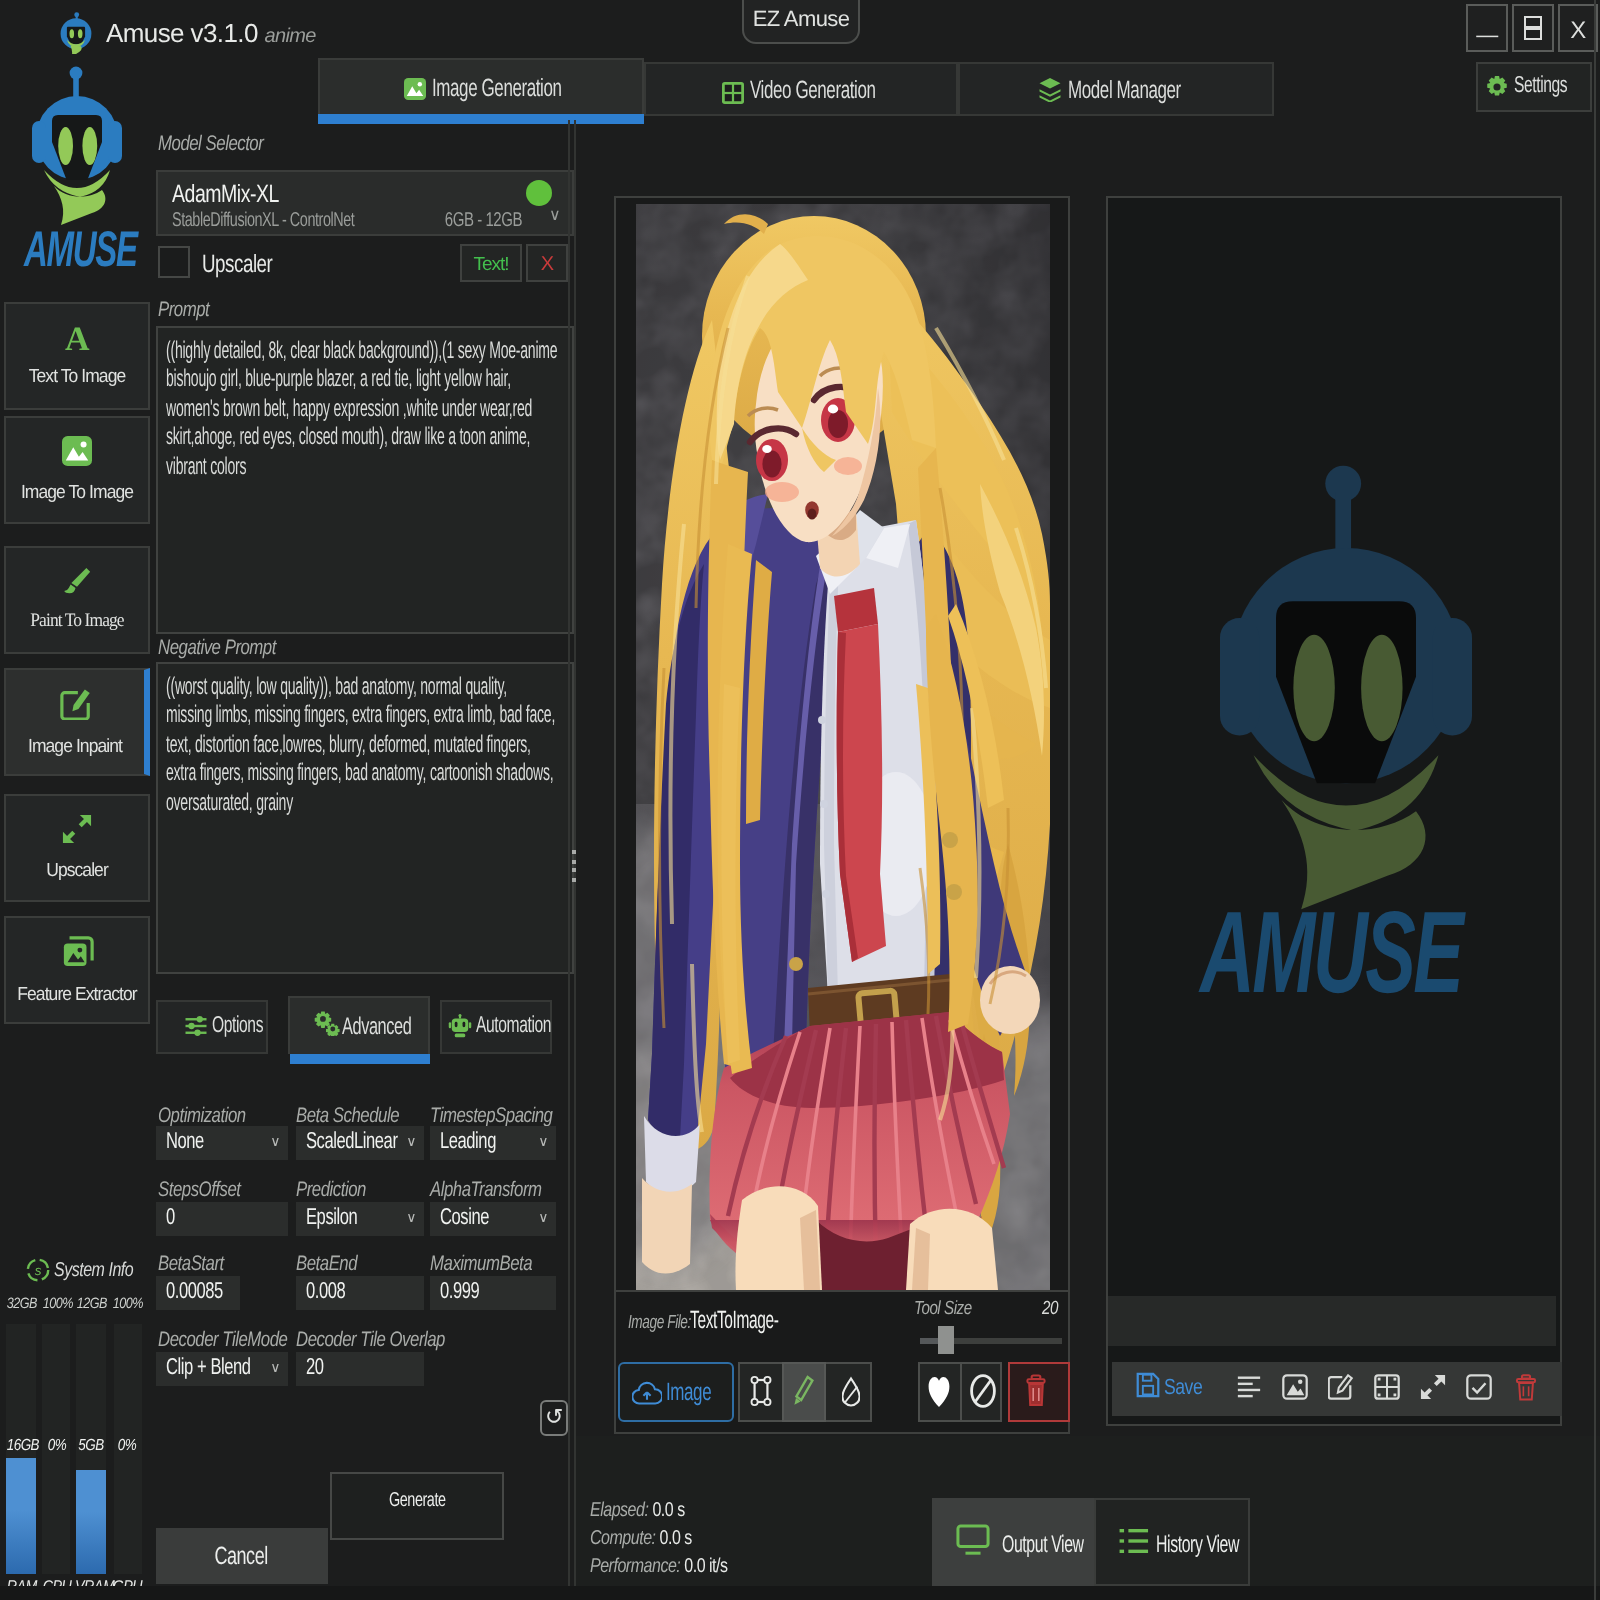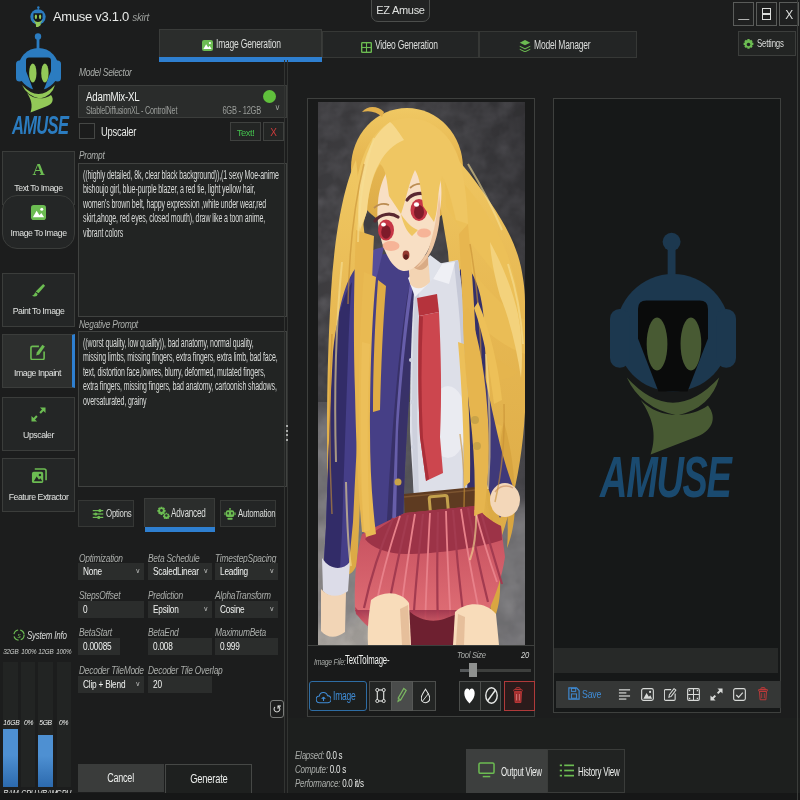--- a/index.html
+++ b/index.html
@@ -35,21 +35,21 @@
 <div class="abs" style="left:29px;top:6px;"><svg width="18" height="21" viewBox="0 0 100 120">
       <circle cx="52" cy="8" r="7" fill="#2b7cc0"></circle>
       <rect x="49" y="10" width="6" height="12" fill="#2b7cc0"></rect>
       <circle cx="50" cy="62" r="44" fill="#2b7cc0"></circle>
       <path d="M27,42 h46 q3,0 3,4 v24 l-11,22 h-30 l-11,-22 v-24 q0,-4 3,-4 z" fill="#161818"></path>
       <ellipse cx="38" cy="62" rx="6.5" ry="13" fill="#93c958"></ellipse>
       <ellipse cx="62" cy="62" rx="6.5" ry="13" fill="#93c958"></ellipse>
       <path d="M24,80 q26,24 52,0 q-7,20 -26,20 q-19,0 -26,-20 z" fill="#93c958"></path>
       <path d="M34,96 l30,2 q6,9 -5,16 l-22,15 q5,-16 -3,-33 z" fill="#93c958"></path>
     </svg></div>
-<div class="abs" style="left:53px;top:9px;font-size:13px;color:#e8eae8;">Amuse v3.1.0 <span style="font-style:italic;font-size:10px;color:#9a9d9a;">skirt</span></div>
+<div class="abs" style="left:53px;top:9px;font-size:13px;color:#e8eae8;">Amuse v3.1.0 <span style="font-style:italic;font-size:10px;color:#9a9d9a;">anime</span></div>
 
 <div class="abs" style="left:371px;top:-6px;width:59px;height:28px;border:1px solid #4c4e4c;border-radius:0 0 7px 7px;background:#222323;text-align:center;">
   <div style="margin-top:9px;font-size:11px;color:#e0e2e0;">EZ Amuse</div>
 </div>
 
 <div class="abs" style="left:733px;top:2px;width:21px;height:24px;border:1px solid #5a5c5a;background:#1f2020;color:#dcdedc;font-size:11px;text-align:center;line-height:30px;">—</div>
 <div class="abs" style="left:756px;top:2px;width:21px;height:24px;border:1px solid #5a5c5a;background:#1f2020;">
     <div style="width:9px;height:12px;border:1.5px solid #dcdedc;margin:5px auto 0;position:relative;">
       <div style="position:absolute;left:0;top:4px;width:100%;height:1.5px;background:#dcdedc;"></div>
     </div>
@@ -88,26 +88,26 @@
       <circle cx="8" cy="8" r="2.6" fill="#222423"></circle>
     </svg></div>
 <div class="abs tabtxt" style="left:757px;top:37px;font-size:11.5px;">Settings</div>
 
 <div class="abs" style="left:16px;top:33px;"><svg width="45" height="80" viewBox="0 0 45 80">
       <use href="#amuse-logo"></use>
     </svg></div>
 <div class="abs" style="left:12px;top:114px;width:90px;font-style:italic;font-weight:bold;font-size:25px;line-height:22px;color:#2b7cc0;letter-spacing:-1px;transform:scale(0.66,1);transform-origin:0 0;">AMUSE</div>
 
 <div class="sb abs" style="top:151px;"><span class="sbi" id="ic-t2i"><span style="font-family:'Liberation Serif',serif;font-weight:bold;font-size:17px;color:#6cbc52;line-height:1;">A</span></span><div class="sbl">Text To Image</div></div>
-<div class="sb abs" style="top:195px;border-radius:15px;"><span class="sbi" id="ic-i2i"><svg width="15" height="15" viewBox="0 0 16 16">
+<div class="sb abs" style="top:208px;"><span class="sbi" id="ic-i2i"><svg width="15" height="15" viewBox="0 0 16 16">
         <rect width="16" height="16" rx="3" fill="#6cbc52"></rect>
         <circle cx="11.5" cy="4.5" r="1.6" fill="#fff"></circle>
         <path d="M2,13 L6,6 L9,11 L11,8.5 L14,13 Z" fill="#fff"></path>
       </svg></span><div class="sbl">Image To Image</div></div>
-<div class="sb abs" style="top:273px;"><span class="sbi" id="ic-p2i"><svg width="15" height="15" viewBox="0 0 16 16">
+<div class="sb abs" style="top:273px;font-family:Liberation Serif, serif;"><span class="sbi" id="ic-p2i"><svg width="15" height="15" viewBox="0 0 16 16">
         <path d="M13,1 l2,2 -7,8 -3,-2 z" fill="#6cbc52"></path>
         <path d="M4.6,9.8 l2.6,1.9 q-0.5,2.8 -3.2,2.8 q-2.2,0 -2.8,-1.2 q1.8,-0.4 2.4,-1.6 q0.5,-1 1,-1.9 z" fill="#6cbc52"></path>
       </svg></span><div class="sbl">Paint To Image</div></div>
 <div class="sb abs sbact" style="top:334px;text-align:center;"><span class="sbi" id="ic-inp"><svg width="16" height="16" viewBox="0 0 17 17">
         <path d="M15,8 v7 a1.5,1.5 0 0 1 -1.5,1.5 h-11 a1.5,1.5 0 0 1 -1.5,-1.5 v-11 a1.5,1.5 0 0 1 1.5,-1.5 h7" fill="none" stroke="#6cbc52" stroke-width="1.7"></path>
         <path d="M13.2,0.8 l2.6,1.9 -6,8.4 -3.2,1.2 0.6,-3.3 z" fill="#6cbc52"></path>
       </svg></span><div class="sbl">Image Inpaint</div></div>
 <div class="sb abs" style="top:397px;"><span class="sbi" id="ic-ups"><svg width="15" height="15" viewBox="0 0 16 16">
         <g fill="#6cbc52">
           <path d="M9.5,0.5 h6 v6 l-2.2,-2.2 -2.8,2.8 -1.6,-1.6 2.8,-2.8 z"></path>
@@ -269,21 +269,21 @@
     <span style="position:absolute;left:5px;top:2px;font-size:11.5px;color:#f0f2f0;white-space:nowrap;transform:scale(0.72,1);transform-origin:0 0;">Clip + Blend</span>
     <span style="position:absolute;right:4px;top:4px;font-size:7px;color:#b8bab8;">∨</span>
   </div>
 <div class="abs" style="left:148px;top:676px;width:64px;height:17px;background:#2b2d2c;">
     <span style="position:absolute;left:5px;top:2px;font-size:11.5px;color:#f0f2f0;white-space:nowrap;transform:scale(0.72,1);transform-origin:0 0;">20</span>
   </div>
 
 <div class="abs" style="left:270px;top:700px;width:14px;height:18px;border:1px solid #7a7c7a;border-radius:3px;color:#e0e2e0;font-size:11px;text-align:center;line-height:17px;">↺</div>
 
 <div class="abs" style="left:78px;top:764px;width:86px;height:28px;background:#3a3c3b;text-align:center;line-height:28px;font-size:12.5px;color:#eceeec;"><span style="display:inline-block;transform:scale(0.72,1);">Cancel</span></div>
-<div class="abs" style="left:165px;top:764px;width:87px;height:34px;background:#1e201f;border:1px solid #464846;text-align:center;line-height:27px;font-size:13px;color:#eceeec;"><span style="display:inline-block;transform:scale(0.72,1);">Generate</span></div>
+<div class="abs" style="left:165px;top:736px;width:87px;height:34px;background:#1e201f;border:1px solid #464846;text-align:center;line-height:27px;font-size:10px;color:#eceeec;"><span style="display:inline-block;transform:scale(0.72,1);">Generate</span></div>
 
 <div class="abs" style="left:284px;top:60px;width:4px;height:740px;border-left:1px solid #323432;border-right:1px solid #323432;"></div>
 <div class="abs" style="left:286px;top:425px;width:2px;height:2px;background:#a8aaa8;"></div>
 <div class="abs" style="left:286px;top:429.5px;width:2px;height:2px;background:#a8aaa8;"></div>
 <div class="abs" style="left:286px;top:434px;width:2px;height:2px;background:#a8aaa8;"></div>
 <div class="abs" style="left:286px;top:438.5px;width:2px;height:2px;background:#a8aaa8;"></div>
 
 <div class="abs" style="left:307px;top:98px;width:228px;height:619px;border:1px solid #3e403e;background:#191a1a;"></div>
 <div class="abs" style="left:307px;top:645px;width:228px;height:1px;background:#3e403e;"></div>
 

